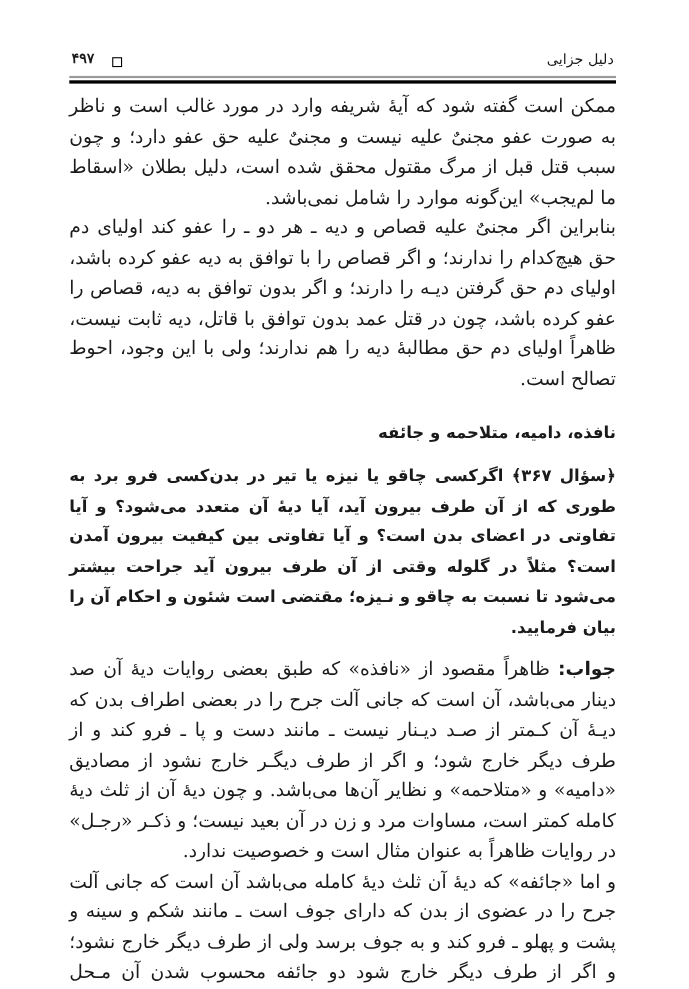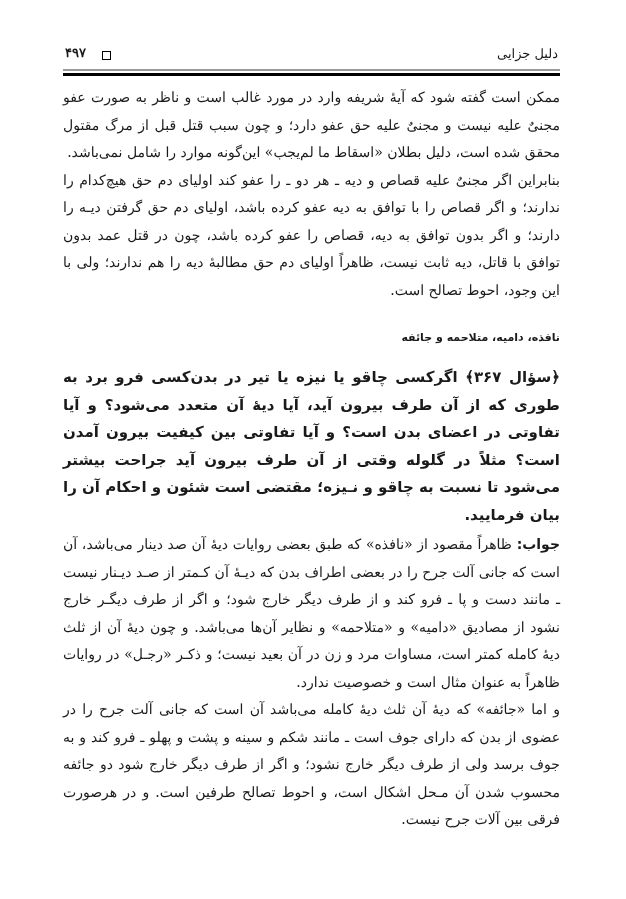--- a/index.html
+++ b/index.html
@@ -6,25 +6,25 @@
   body { width: 626px; height: 899px; position: relative; overflow: hidden;
          font-family: "DejaVu Serif", "Liberation Serif", serif; color: #1a1a1a; }
   .page { position: absolute; left: 63px; top: 0; width: 497px; height: 899px; direction: rtl; }
   .header { position: absolute; top: 44px; left: 0; right: 0; height: 20px; }
   .running-title { position: absolute; right: 2px; top: 2px; font-size: 13px; }
   .page-num { position: absolute; left: 2px; top: 1px; font-size: 13px; font-weight: bold; direction: ltr; display: flex; align-items: flex-end; gap: 16px; }
   .box-icon { display: inline-block; width: 9px; height: 9px; border: 1.5px solid #000; box-sizing: border-box; }
   .rule-gray { position: absolute; top: 69px; left: 0; right: 0; height: 2px; background: #9a9a9a; }
   .rule-black { position: absolute; top: 73px; left: 0; right: 0; height: 3px; background: #000; }
   .body { position: absolute; top: 84px; left: 0; right: 0; }
-  p { margin: 0; font-size: 14px; line-height: 27.5px; text-align: justify; text-align-last: right; }
+  p { margin: 0; font-size: 17px; line-height: 27.5px; text-align: justify; text-align-last: right; }
   .para-first { text-align-last: right; }
-  .heading { margin-top: 22px; margin-bottom: 14px; font-family: "DejaVu Sans", "Liberation Sans", sans-serif; font-weight: bold; font-size: 11px; line-height: 24px; text-align: right; }
+  .heading { margin-top: 22px; margin-bottom: 14px; font-family: "DejaVu Sans", "Liberation Sans", sans-serif; font-weight: bold; font-size: 15px; line-height: 24px; text-align: right; }
   .question { font-family: "DejaVu Sans", "Liberation Sans", sans-serif; font-weight: bold; font-size: 15px; line-height: 27.5px; text-align: justify; }
-  .answer { margin-top: 2px; }
+  .answer { margin-top: 12px; }
   .answer-label { font-family: "DejaVu Sans", "Liberation Sans", sans-serif; font-weight: bold; }
 </style>
 </head>
 <body>
 
 <div class="page">
   <div class="header">
     <span class="running-title">دلیل جزایی</span>
     <span class="page-num">
       <span>۴۹۷</span>

